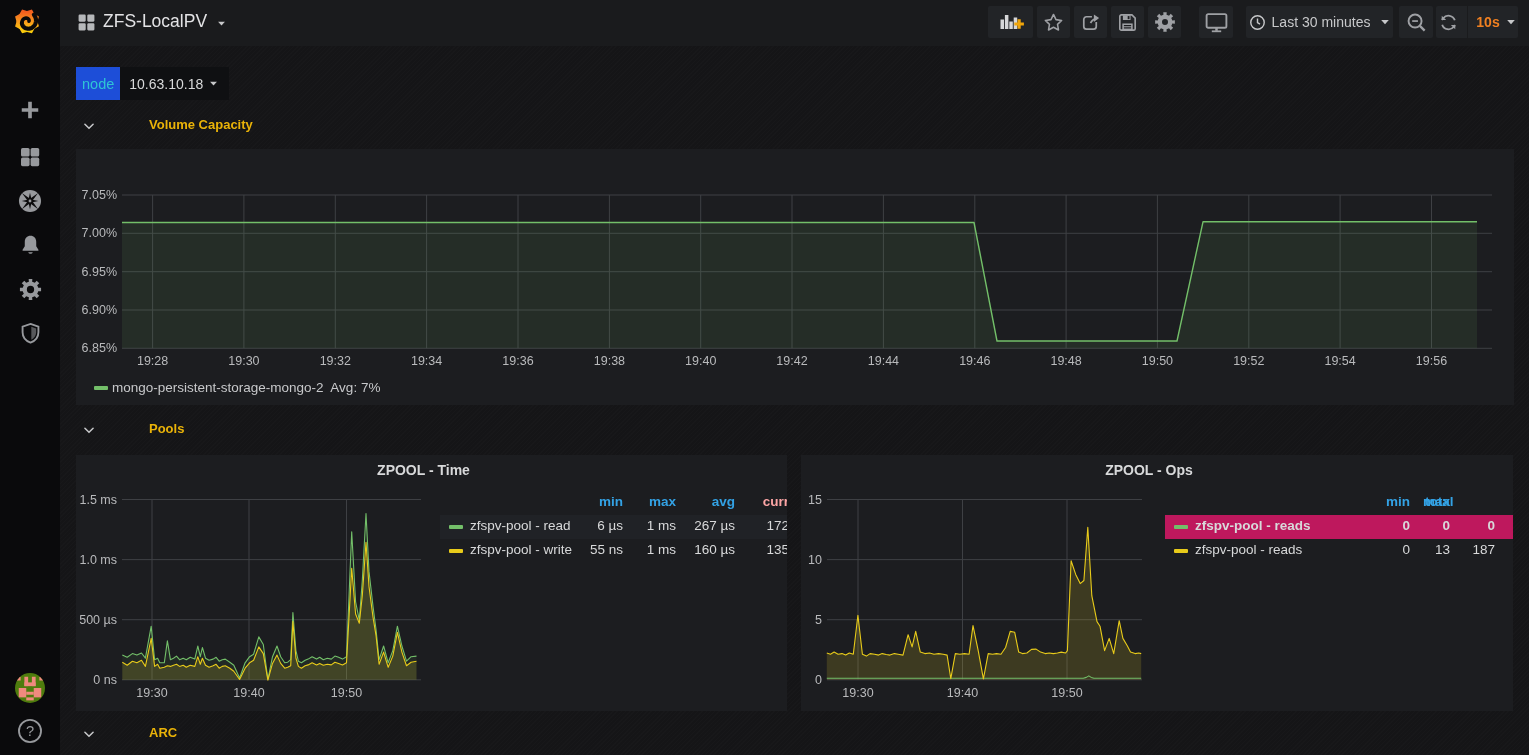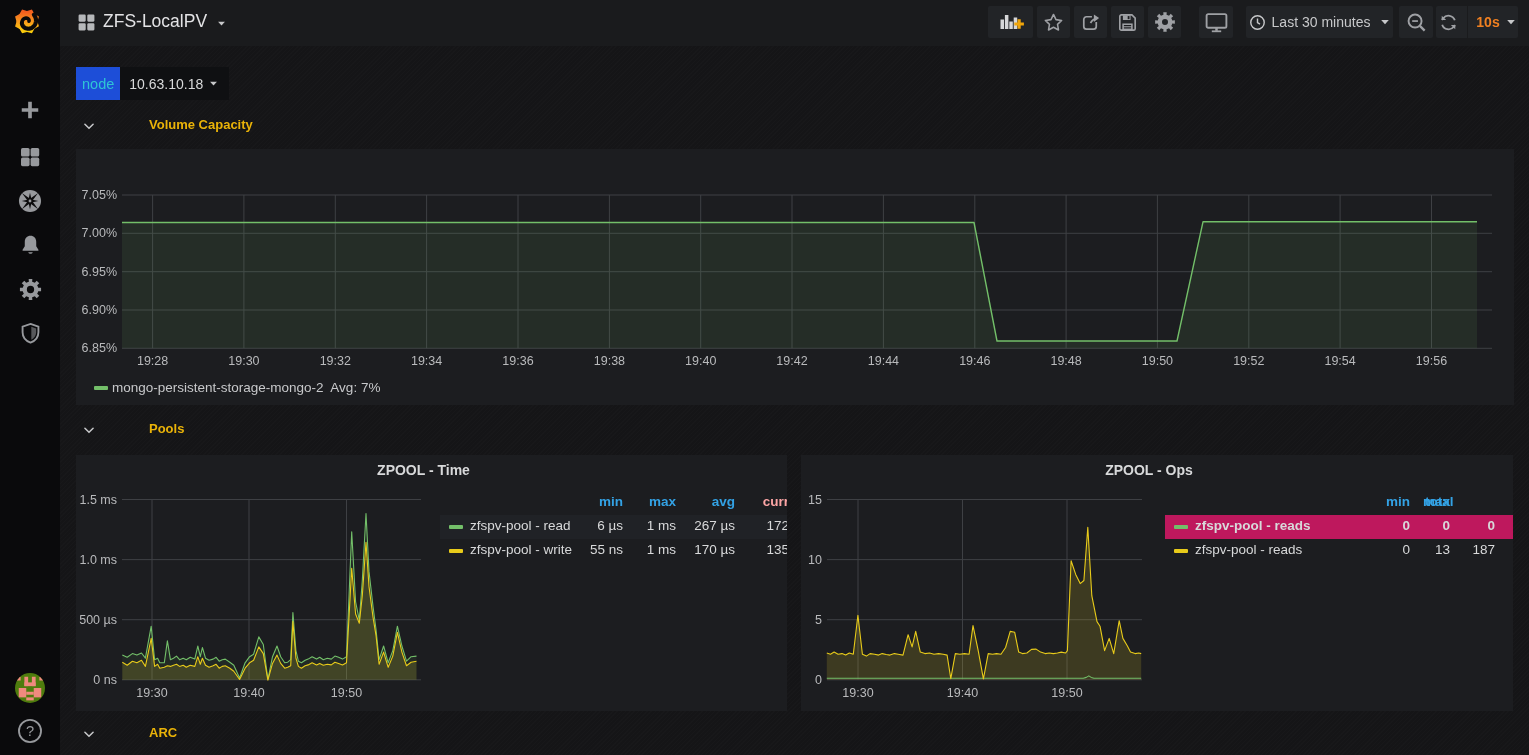--- a/index.html
+++ b/index.html
@@ -294,21 +294,21 @@
         <div style="position:absolute;top:3px;width:80px;left:103px;text-align:right;color:#d8d9da">6 µs</div>
         <div style="position:absolute;top:3px;width:80px;left:156px;text-align:right;color:#d8d9da">1 ms</div>
         <div style="position:absolute;top:3px;width:80px;left:215px;text-align:right;color:#d8d9da">267 µs</div>
         <div style="position:absolute;top:3px;width:80px;left:269px;text-align:right;color:#d8d9da">172</div>
       </div>
       <div style="position:relative;height:24px;">
         <div style="position:absolute;left:9px;top:10px;width:14px;height:4px;border-radius:1px;background:#e8cb1a"></div>
         <div style="position:absolute;left:30px;top:3px;color:#d8d9da">zfspv-pool - write</div>
         <div style="position:absolute;top:3px;width:80px;left:103px;text-align:right;color:#d8d9da">55 ns</div>
         <div style="position:absolute;top:3px;width:80px;left:156px;text-align:right;color:#d8d9da">1 ms</div>
-        <div style="position:absolute;top:3px;width:80px;left:215px;text-align:right;color:#d8d9da">170 µs</div>
+        <div style="position:absolute;top:3px;width:80px;left:215px;text-align:right;color:#d8d9da">160 µs</div>
         <div style="position:absolute;top:3px;width:80px;left:269px;text-align:right;color:#d8d9da">135</div>
       </div>
     </div>
 </div>
 
 <div class="panel" style="left:801px;top:455px;width:712px;height:256px">
   <div class="ptitle">ZPOOL - Ops</div>
   <svg width="712" height="256" style="position:absolute;left:0;top:0">
       <line x1="26" y1="44.5" x2="341" y2="44.5" stroke="#3e4044" stroke-width="1"></line>
       <line x1="26" y1="104.6" x2="341" y2="104.6" stroke="#3e4044" stroke-width="1"></line>

